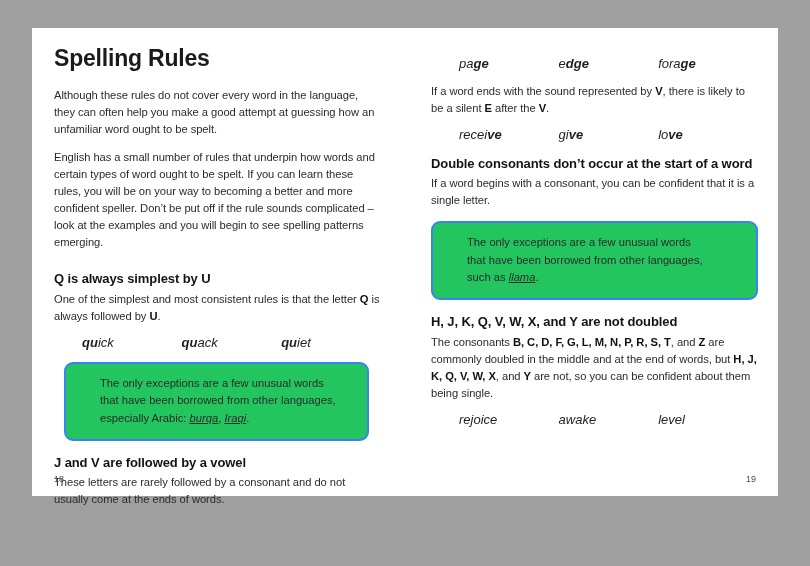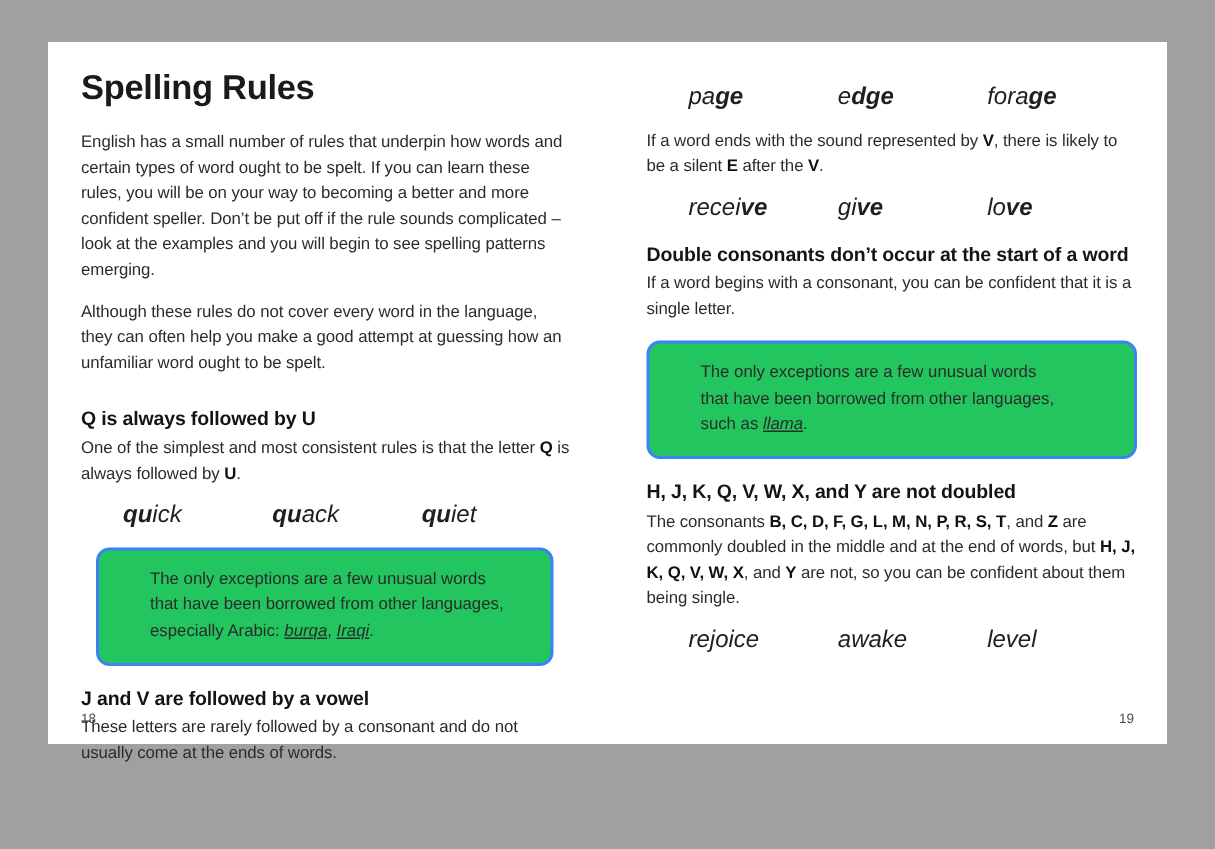--- a/index.html
+++ b/index.html
@@ -67,21 +67,21 @@
     margin-top: 20px;
   }
   .examples {
     display: flex;
     margin: 10px 0 12px 0;
     padding-left: 28px;
     box-sizing: border-box;
   }
   .examples .ex {
     width: 33.3%;
-    font-size: 16px;
+    font-size: 13px;
     font-style: italic;
     color: #1f1f1f;
   }
   .examples .ex b {
     font-weight: bold;
     font-style: italic;
   }
   .callout {
     background: #22c55e;
     border: 2px solid #3b82f6;
@@ -124,24 +124,24 @@
 </style>
 </head>
 <body>
 
 <div class="spread">
 
   <div class="page page-left">
 
     <h1 class="page-title">Spelling Rules</h1>
 
+    <p class="para">Although these rules do not cover every word in the language, they can often help you make a good attempt at guessing how an unfamiliar word ought to be spelt.</p>
     <p class="para">English has a small number of rules that underpin how words and certain types of word ought to be spelt. If you can learn these rules, you will be on your way to becoming a better and more confident speller. Don’t be put off if the rule sounds complicated – look at the examples and you will begin to see spelling patterns emerging.</p>
-    <p class="para">Although these rules do not cover every word in the language, they can often help you make a good attempt at guessing how an unfamiliar word ought to be spelt.</p>
 
-    <h2 class="section-head first">Q is always followed by U</h2>
+    <h2 class="section-head first">Q is always simplest by U</h2>
     <p class="para tight"><span>One of the simplest and most consistent rules is that the letter </span><b class="kw">Q</b><span> is always followed by </span><b class="kw">U</b><span>.</span></p>
 
     <div class="examples">
       <div class="ex"><b>qu</b><span>ick</span></div>
       <div class="ex"><b>qu</b><span>ack</span></div>
       <div class="ex"><b>qu</b><span>iet</span></div>
     </div>
 
     <div class="callout callout-left">
       <p>The only exceptions are a few unusual words</p>

